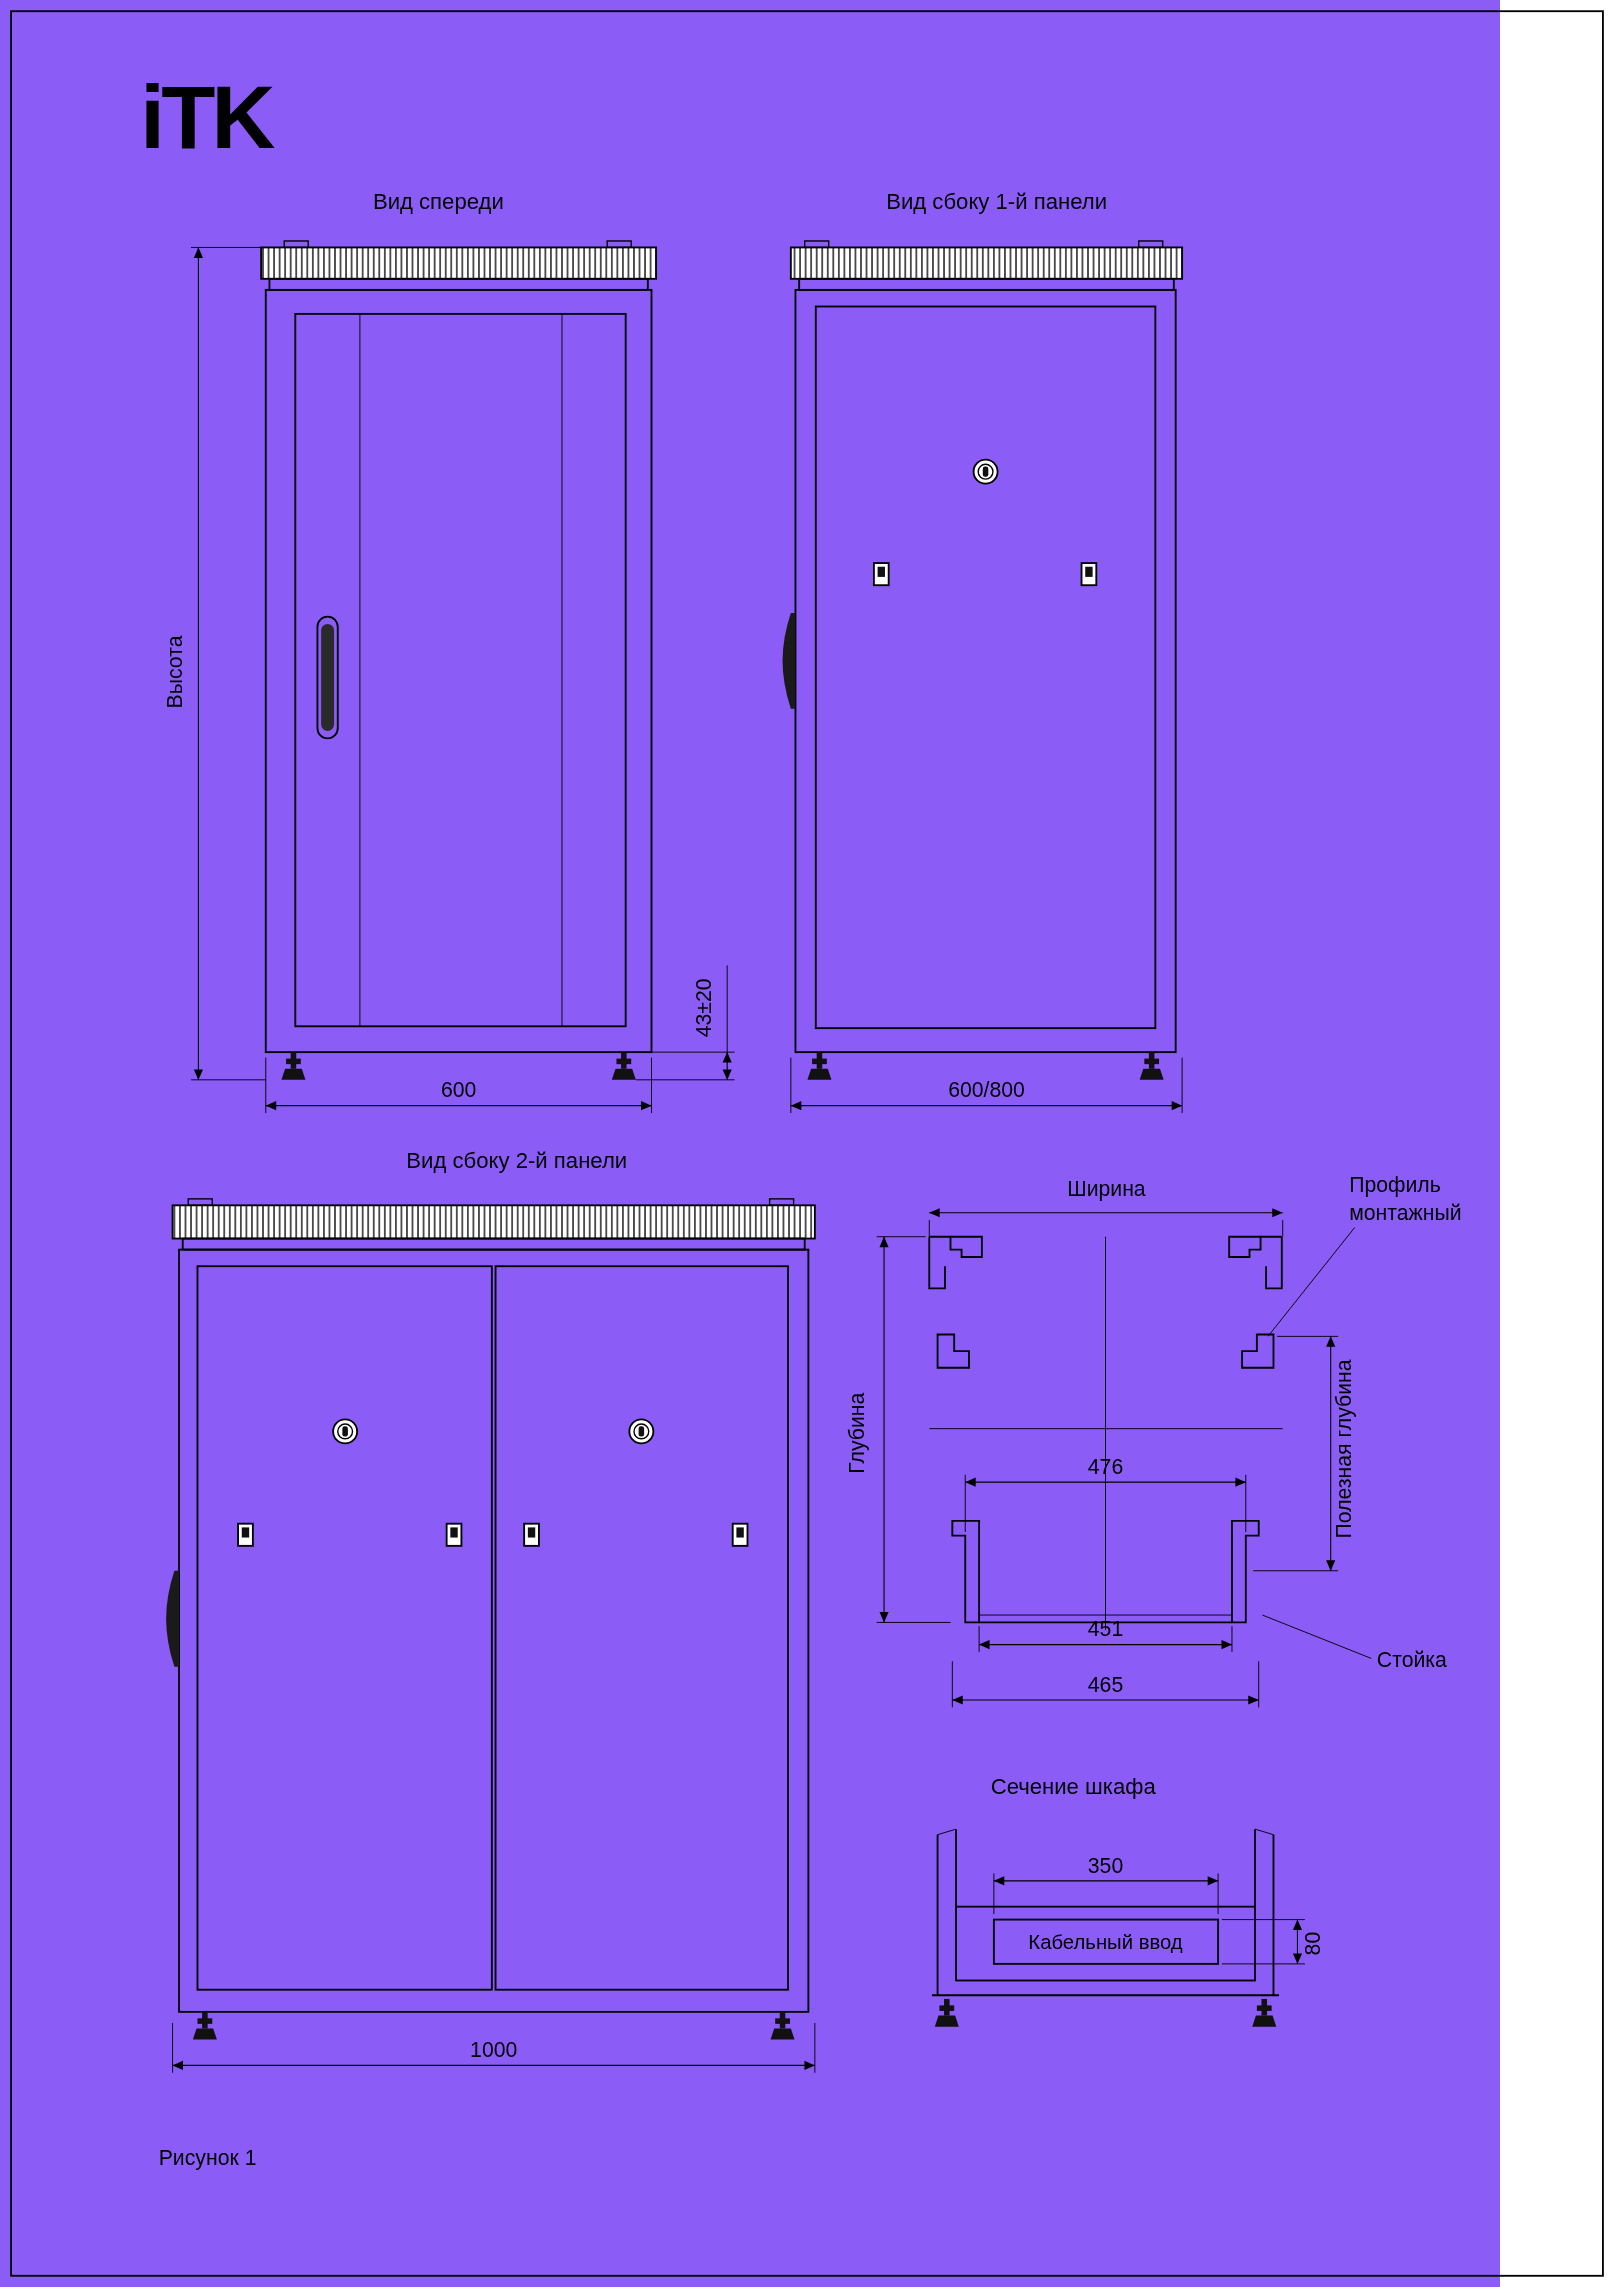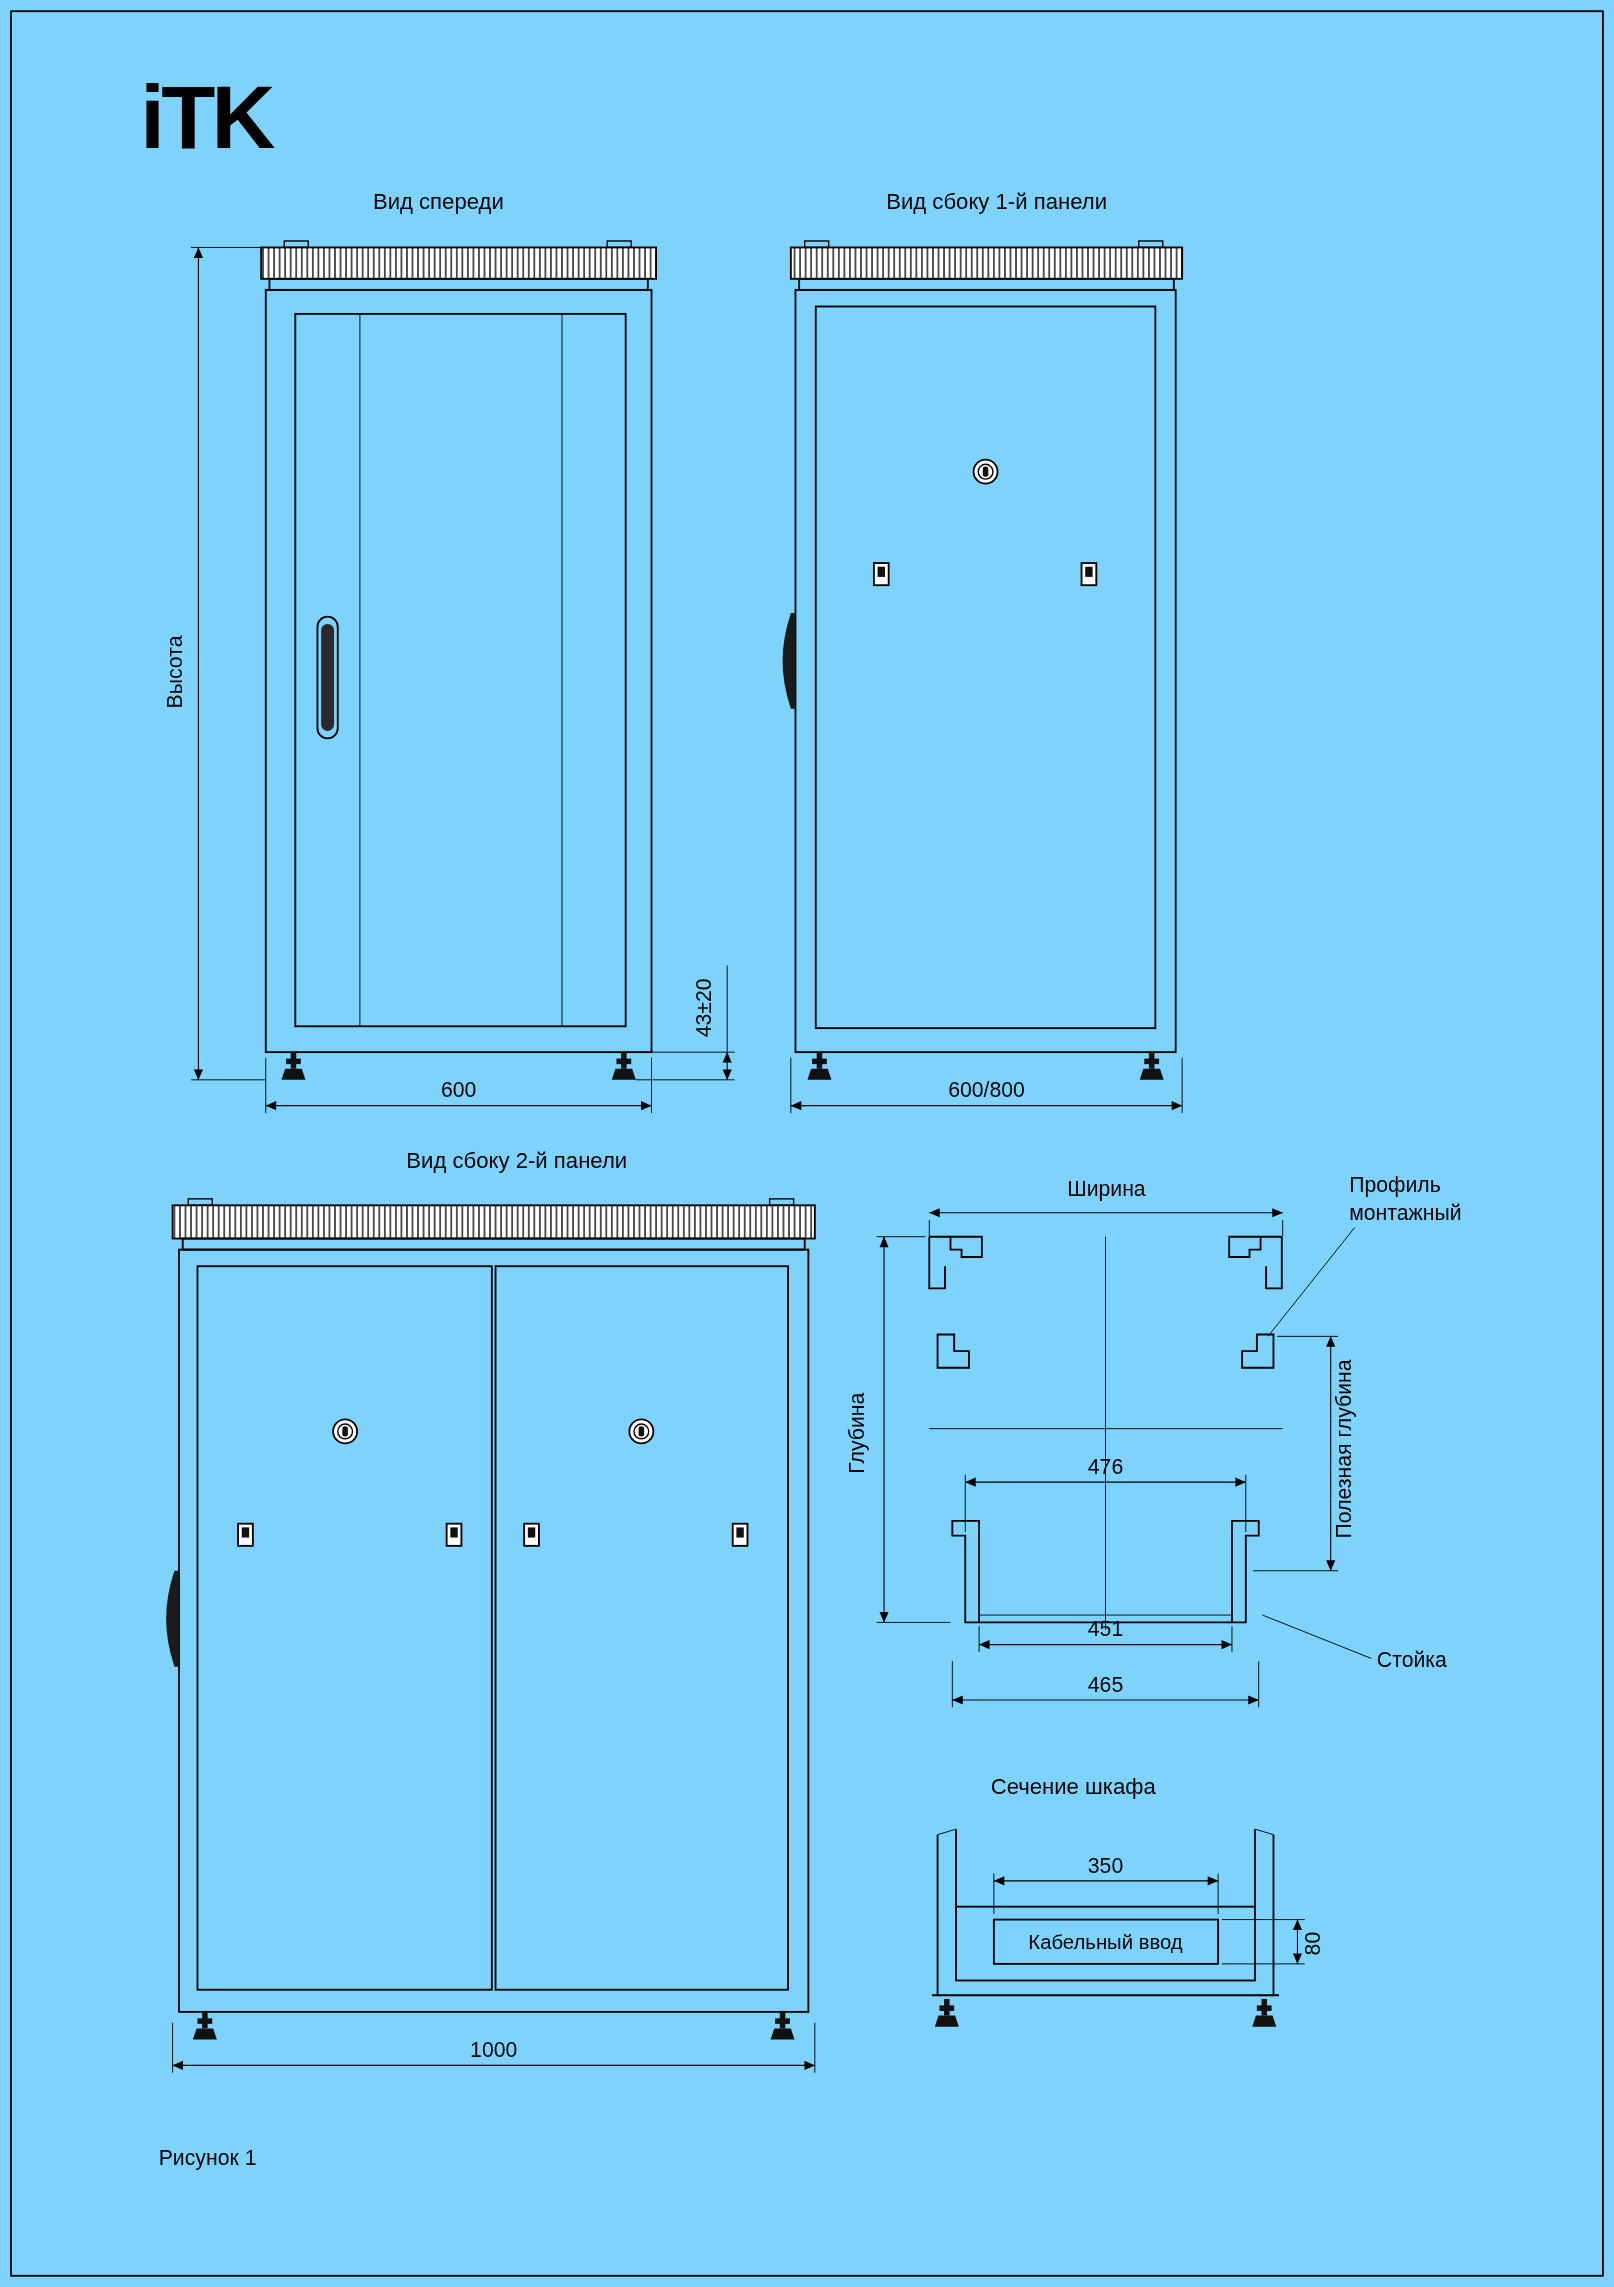--- a/index.html
+++ b/index.html
@@ -1,17 +1,17 @@
 <!DOCTYPE html>
 <html style="font-size:14.8px"><head>
 <meta charset="utf-8">
 <style>
   *{box-sizing:border-box}
   html,body{margin:0;padding:0;background:#ffffff}
-  .page{width:1614px;height:2287px;position:relative;background:#7dd3fc;
+  .page{width:1500px;height:2287px;position:relative;background:#8b5cf6;
         font-family:"Liberation Sans","DejaVu Sans",sans-serif}
   svg{display:block}
   text{font-family:"Liberation Sans","DejaVu Sans",sans-serif;fill:#000;font-size:23px}
   .title{font-size:24px}
   .dim{font-size:23px}
   .small{font-size:22px}
   .logo{font-size:96px;font-weight:800;letter-spacing:-4px}
   .s2{fill:none;stroke:#000;stroke-width:2}
   .s15{fill:none;stroke:#000;stroke-width:1.5}
   .thin{fill:none;stroke:#000;stroke-width:1}

